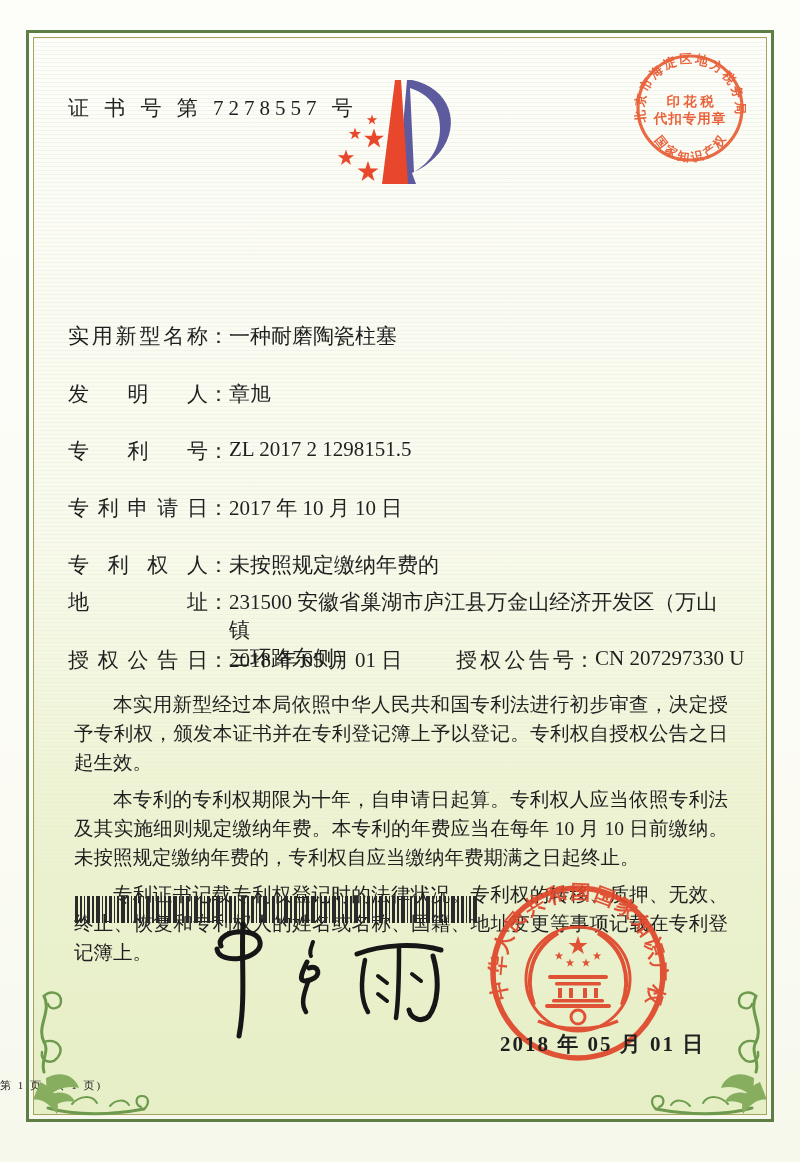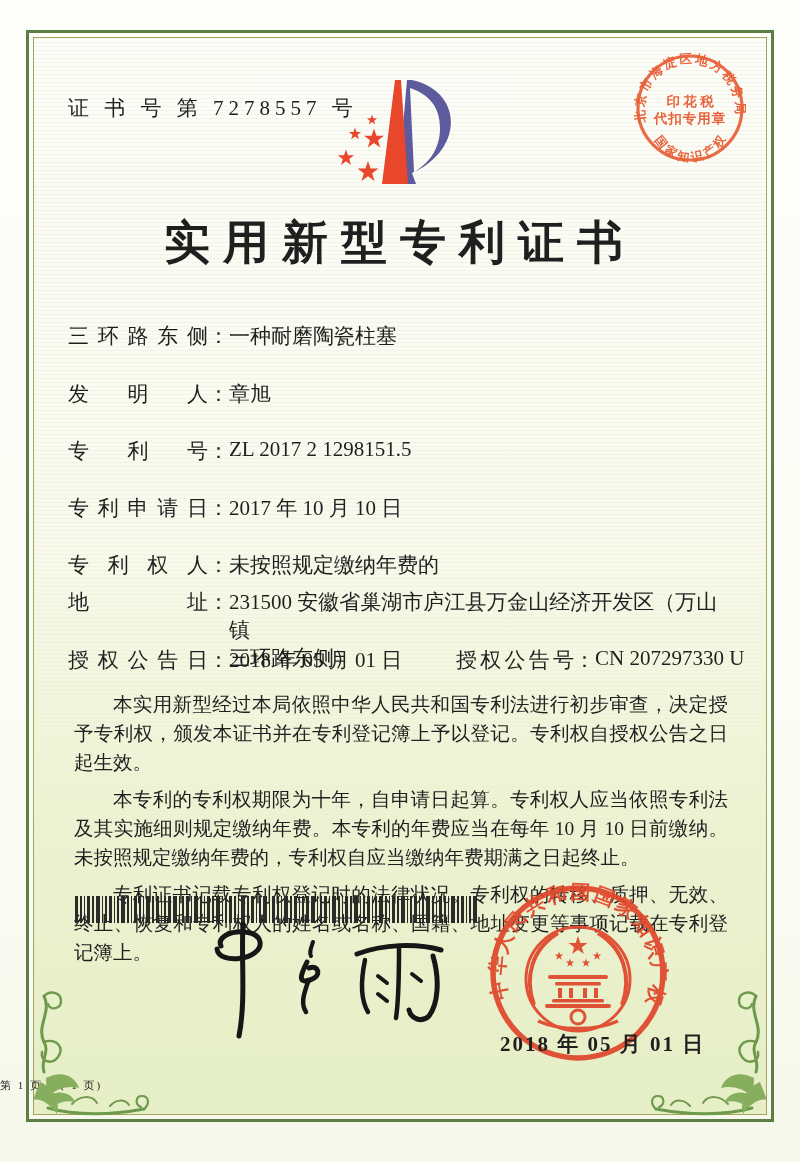--- a/index.html
+++ b/index.html
@@ -104,25 +104,24 @@
     <text font-size="12.5" fill="#e8633c" letter-spacing="2.5" font-weight="bold">
       <textPath href="#taxTop" startOffset="2">北京市海淀区地方税务局</textPath>
     </text>
     <text font-size="12" fill="#e8633c" letter-spacing="3" font-weight="bold">
       <textPath href="#taxBot" startOffset="4">国家知识产权局</textPath>
     </text>
     <text x="56" y="54" text-anchor="middle" font-size="13.5" fill="#e8633c" font-weight="bold">印 花 税</text>
     <text x="56" y="71" text-anchor="middle" font-size="13.5" fill="#e8633c" font-weight="bold" letter-spacing="1">代扣专用章</text>
   </svg>
 
-  <div class="title">实用新型专利证书</div>
 
   <div class="fields">
     <div class="frow" style="top:322px">
-      <span class="flabel">三环路东侧</span><span class="fcolon">：</span><span class="fvalue">一种耐磨陶瓷柱塞</span>
+      <span class="flabel">实用新型名称</span><span class="fcolon">：</span><span class="fvalue">一种耐磨陶瓷柱塞</span>
     </div>
     <div class="frow" style="top:380px">
       <span class="flabel">发明人</span><span class="fcolon">：</span><span class="fvalue">章旭</span>
     </div>
     <div class="frow" style="top:437px">
       <span class="flabel">专利号</span><span class="fcolon">：</span><span class="fvalue">ZL 2017 2 1298151.5</span>
     </div>
     <div class="frow" style="top:494px">
       <span class="flabel">专利申请日</span><span class="fcolon">：</span><span class="fvalue">2017 年 10 月 10 日</span>
     </div>

